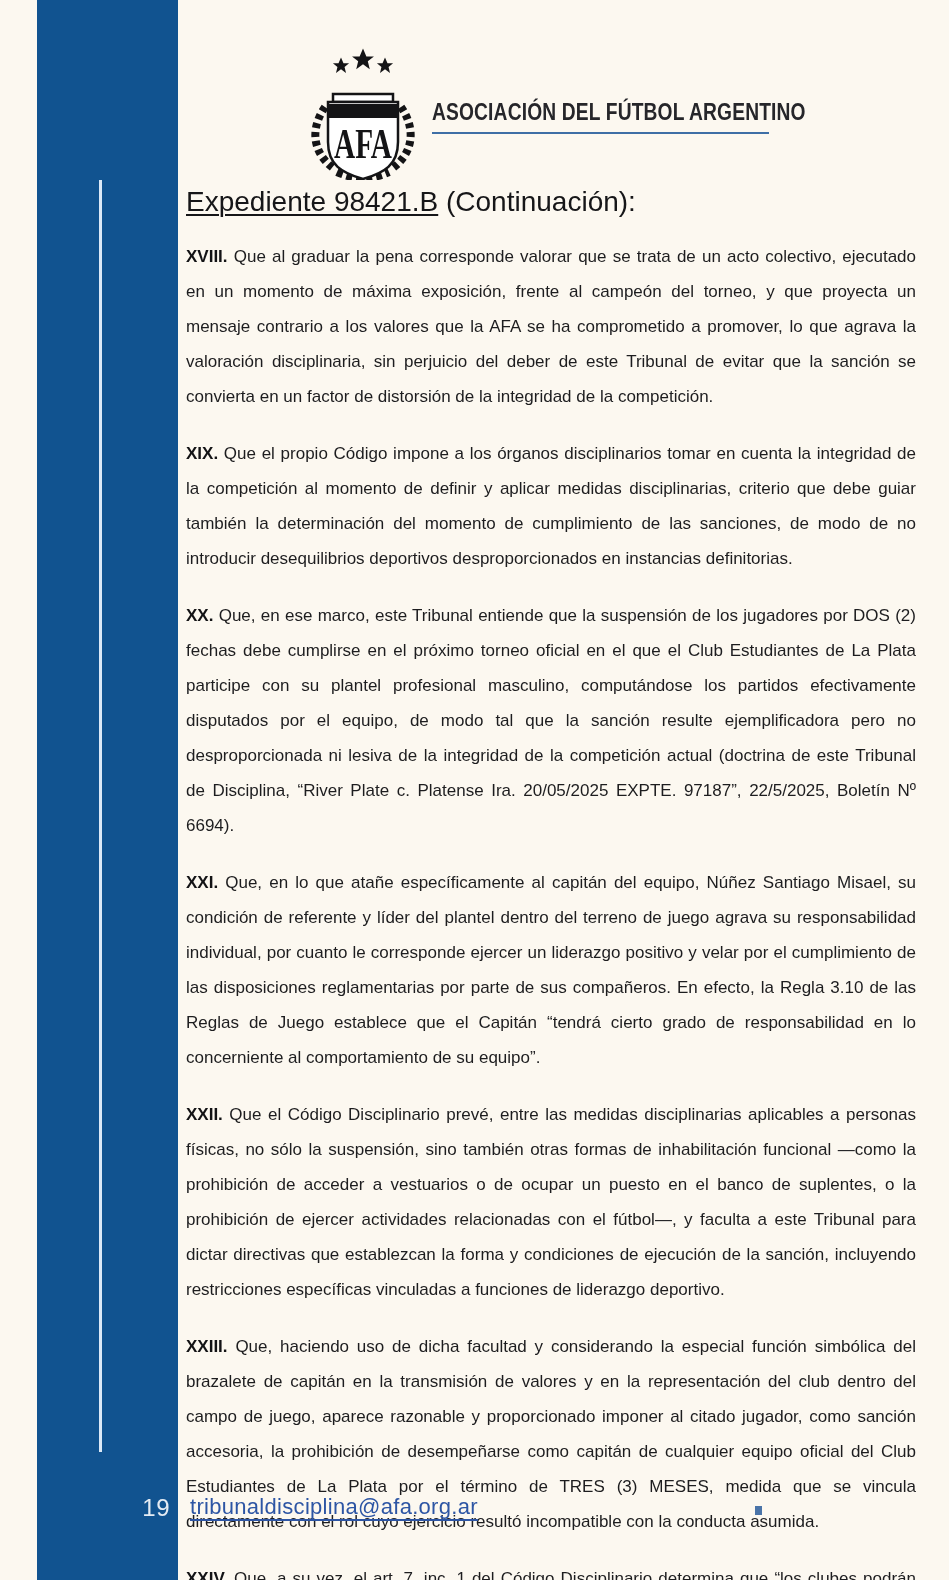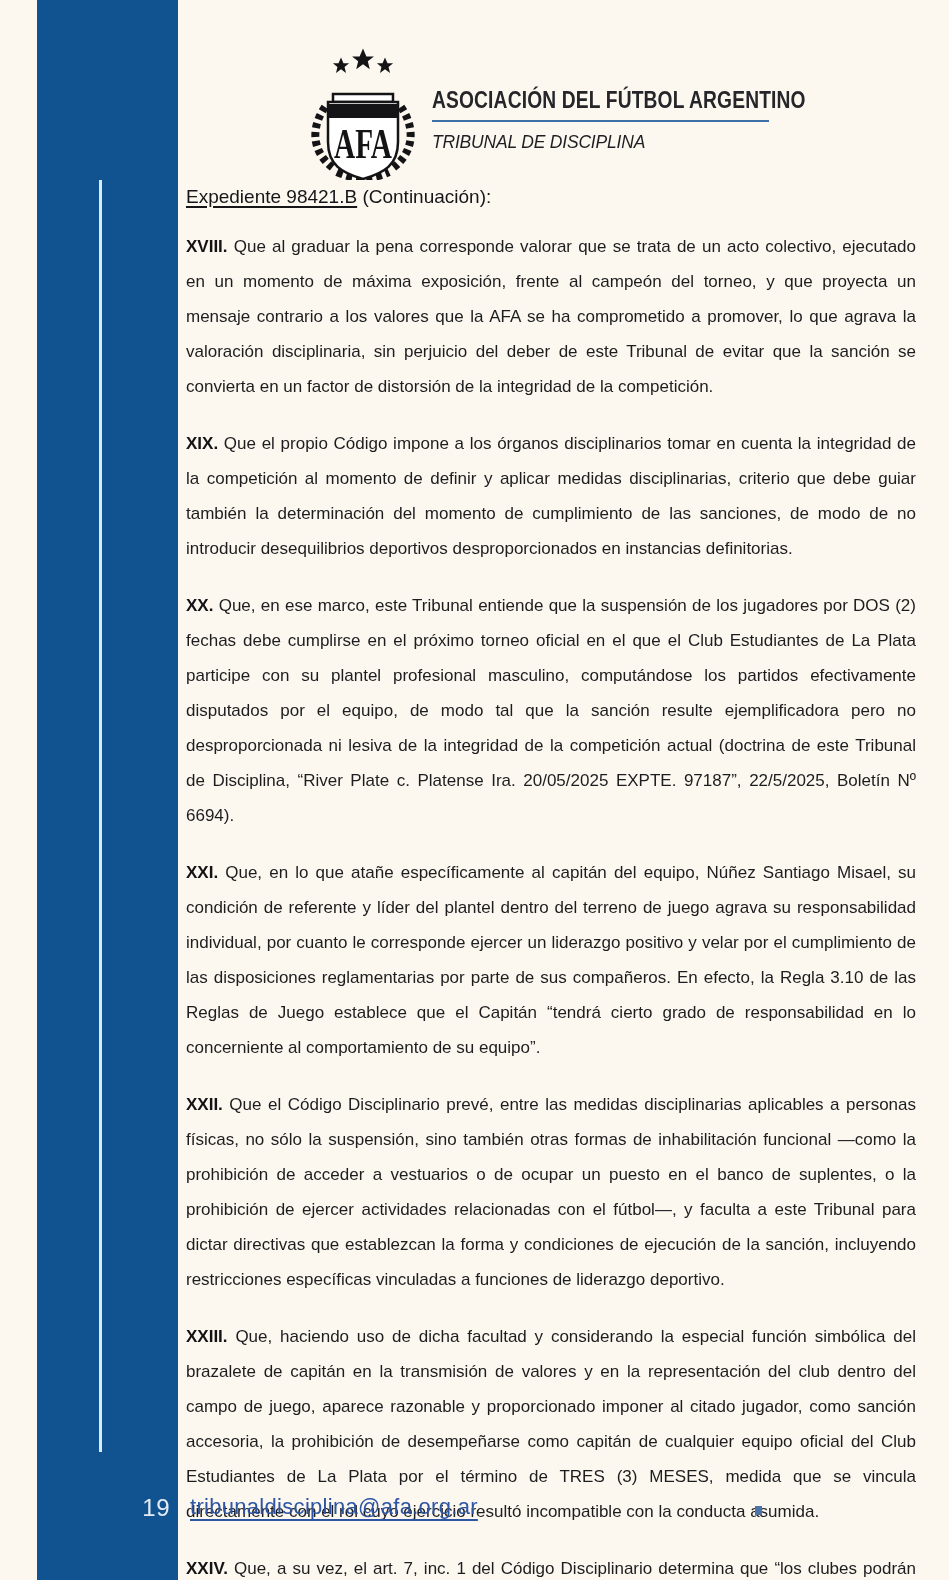--- a/index.html
+++ b/index.html
@@ -5,32 +5,32 @@
   html,body{margin:0;padding:0;}
   body{background:#e9e5dd;font-family:"Liberation Sans",sans-serif;}
   .page{
     position:relative;width:949px;height:1580px;margin:0 auto;
     background:#fcf8f0;overflow:hidden;color:#1d1d1f;
   }
   .blue-bar{position:absolute;left:37px;top:0;width:141px;height:1580px;background:#115390;}
   .bar-accent{position:absolute;left:99px;top:180px;width:3px;height:1272px;background:#dce9f7;}
   
   .crest{position:absolute;left:303px;top:45px;width:120px;height:135px;}
-  .header-text{position:absolute;left:432px;top:88px;width:400px;}
+  .header-text{position:absolute;left:432px;top:100px;width:400px;}
   .org-title{
     font-size:24px;font-weight:bold;color:#26262a;letter-spacing:.2px;white-space:nowrap;
     transform:scaleX(0.80);transform-origin:left center;line-height:24px;
   }
   .header-divider{width:337px;height:2px;background:#3e6fa6;margin-top:8px;}
   .dept-subtitle{
     font-size:17.5px;font-style:italic;color:#1f1f23;letter-spacing:-.2px;margin-top:10px;white-space:nowrap;
   }
   
   .content{position:absolute;left:186px;top:186px;width:730px;}
-  .expediente{font-size:19px;margin:0 0 21px 0;color:#161618;}
+  .expediente{font-size:28px;margin:0 0 21px 0;color:#161618;}
   .expediente .underlined{text-decoration:underline;text-underline-offset:3px;text-decoration-thickness:1.5px;}
   p.para{
     margin:0 0 22px 0;font-size:17px;line-height:35px;
     text-align:justify;text-justify:inter-word;color:#1d1d1f;
   }
   p.para strong{font-weight:bold;color:#131315;}
   
   .page-number{
     position:absolute;left:118px;top:1494px;width:52px;text-align:right;
     color:#e4ebf3;font-size:24px;font-weight:300;letter-spacing:.5px;
@@ -61,21 +61,20 @@
 
     <rect x="30" y="49" width="60" height="8" fill="#ffffff" stroke="#141416" stroke-width="2.5"></rect>
     <path d="M25,57 h70 v40 c0,23 -14,31 -35,37 c-21,-6 -35,-14 -35,-37 Z" fill="#ffffff" stroke="#141416" stroke-width="2.5"></path>
     <rect x="25" y="59" width="70" height="14" fill="#141416"></rect>
     <text x="60" y="113" text-anchor="middle" font-family="Liberation Serif, serif" font-weight="bold" font-size="42" textLength="58" lengthAdjust="spacingAndGlyphs" fill="#141416">AFA</text>
   </svg>
 
   <div class="header-text">
     <div class="org-title">ASOCIACIÓN DEL FÚTBOL ARGENTINO</div>
     <div class="header-divider"></div>
-    <div class="dept-subtitle">TRIBUNAL DE DISCIPLINA</div>
   </div>
 
   <div class="content">
     <p class="expediente"><span class="underlined">Expediente 98421.B</span><span> (Continuación):</span></p>
 
     <p class="para"><strong>XVIII.</strong><span> Que al graduar la pena corresponde valorar que se trata de un acto colectivo, ejecutado en un momento de máxima exposición, frente al campeón del torneo, y que proyecta un mensaje contrario a los valores que la AFA se ha comprometido a promover, lo que agrava la valoración disciplinaria, sin perjuicio del deber de este Tribunal de evitar que la sanción se convierta en un factor de distorsión de la integridad de la competición.</span></p>
 
     <p class="para"><strong>XIX.</strong><span> Que el propio Código impone a los órganos disciplinarios tomar en cuenta la integridad de la competición al momento de definir y aplicar medidas disciplinarias, criterio que debe guiar también la determinación del momento de cumplimiento de las sanciones, de modo de no introducir desequilibrios deportivos desproporcionados en instancias definitorias.</span></p>
 
     <p class="para"><strong>XX.</strong><span> Que, en ese marco, este Tribunal entiende que la suspensión de los jugadores por DOS (2) fechas debe cumplirse en el próximo torneo oficial en el que el Club Estudiantes de La Plata participe con su plantel profesional masculino, computándose los partidos efectivamente disputados por el equipo, de modo tal que la sanción resulte ejemplificadora pero no desproporcionada ni lesiva de la integridad de la competición actual (doctrina de este Tribunal de Disciplina, “River Plate c. Platense Ira. 20/05/2025 EXPTE. 97187”, 22/5/2025, Boletín Nº 6694).</span></p>

